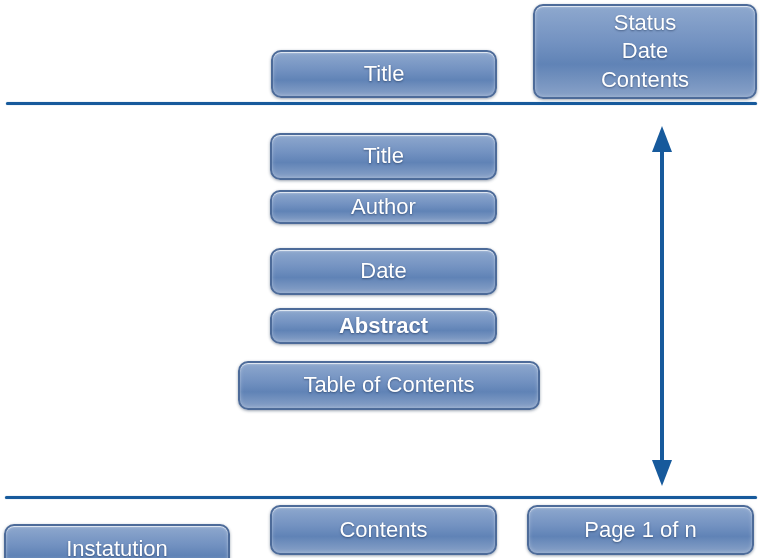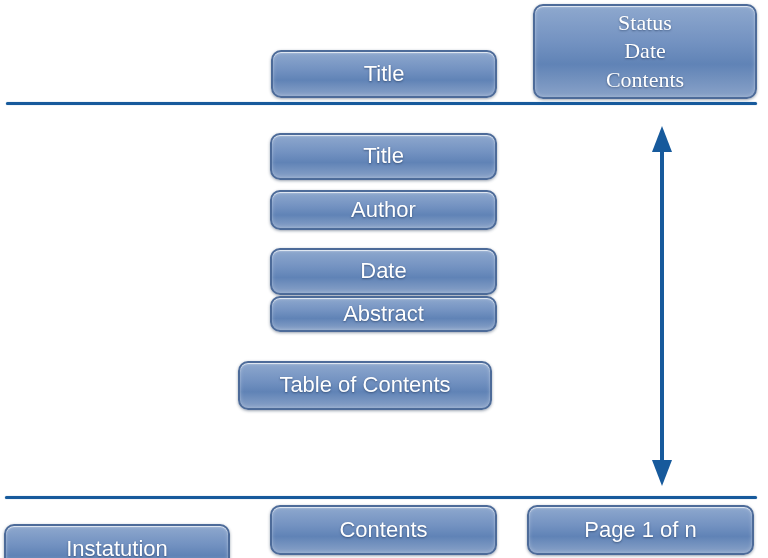--- a/index.html
+++ b/index.html
@@ -30,32 +30,31 @@
     align-items: center;
     justify-content: center;
     font-size: 22px;
     line-height: 1.3;
     text-shadow: 0 1px 2px rgba(25, 45, 80, 0.55);
     white-space: nowrap;
   }
   .box.multi {
     flex-direction: column;
     text-align: center;
-    font-family: Liberation Serif, serif;
   }
   
   #box-logo        { left: 5px;   top: 50px;  width: 228px; height: 48px; }
   #box-title-top   { left: 271px; top: 50px;  width: 226px; height: 48px; }
   #box-status      { left: 533px; top: 4px;   width: 224px; height: 95px; }
   
   #box-title-body  { left: 270px; top: 133px; width: 227px; height: 47px; }
-  #box-author      { left: 270px; top: 190px; width: 227px; height: 40px; }
+  #box-author      { left: 270px; top: 190px; width: 227px; height: 34px; }
   #box-date        { left: 270px; top: 248px; width: 227px; height: 47px; }
-  #box-abstract    { left: 270px; top: 296px; width: 227px; height: 36px; }
-  #box-toc         { left: 238px; top: 361px; width: 254px; height: 49px; }
+  #box-abstract    { left: 270px; top: 308px; width: 227px; height: 36px; font-weight: bold; }
+  #box-toc         { left: 238px; top: 361px; width: 302px; height: 49px; }
   
   #box-institution { left: 4px;   top: 524px; width: 226px; height: 50px; }
   #box-permission  { left: 270px; top: 505px; width: 227px; height: 50px; }
   #box-page        { left: 527px; top: 505px; width: 227px; height: 50px; }
   
   .sep-line {
     position: absolute;
     height: 3px;
     border-radius: 2px;
     background: #175a9c;

